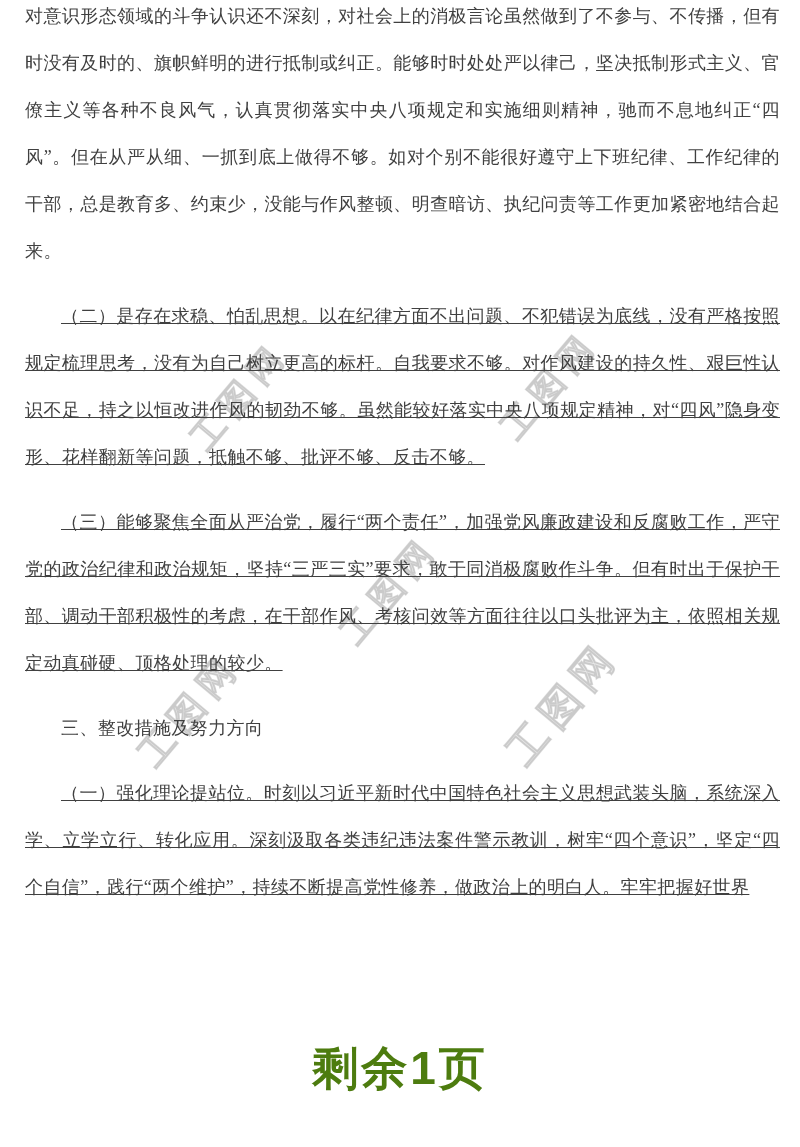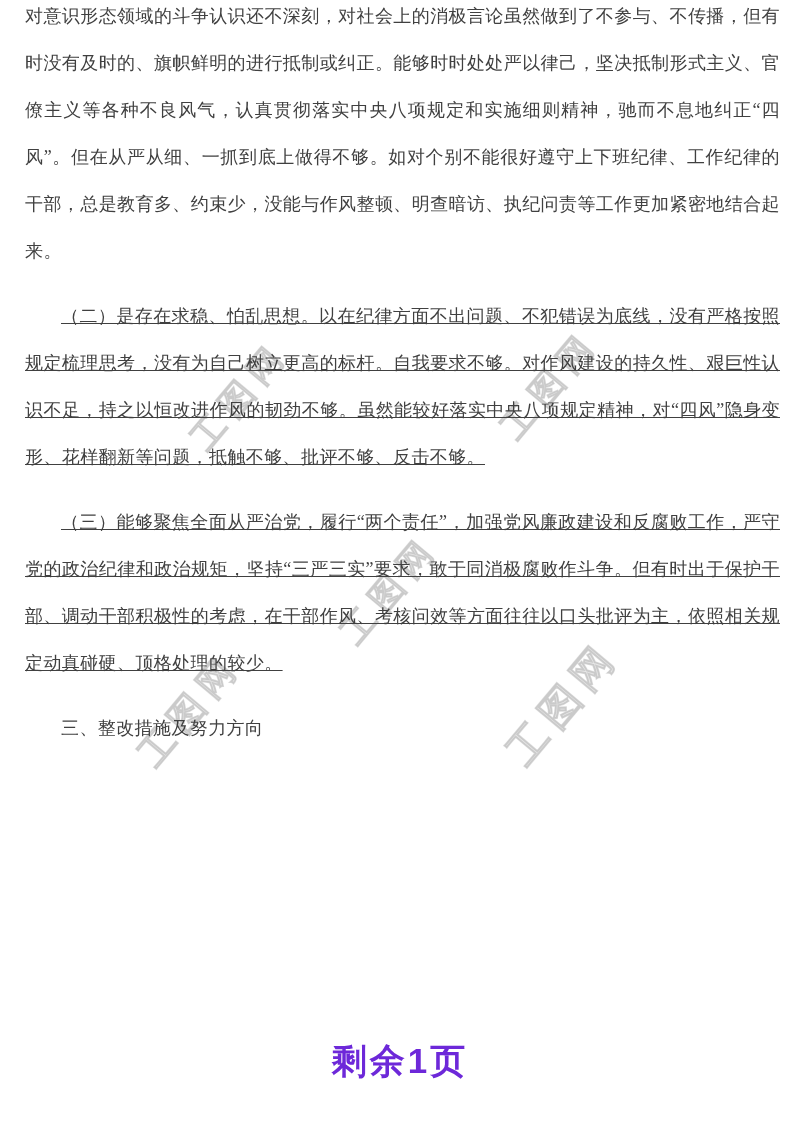--- a/index.html
+++ b/index.html
@@ -65,40 +65,41 @@
     position: absolute;
     left: 0;
     top: 1038px;
     width: 800px;
     display: flex;
     justify-content: center;
     align-items: baseline;
     gap: 52px;
     font-family: "Liberation Sans", "DejaVu Sans", sans-serif;
     font-weight: 700;
-    font-size: 35px;
+    font-size: 46px;
     letter-spacing: 3px;
-    color: #6d28d9;
+    color: #4d7c0f;
   }
 </style>
 </head>
 <body>
 
 <div class="page">
 
   <span class="watermark wm1">工图网</span>
   <span class="watermark wm2">工图网</span>
   <span class="watermark wm3">工图网</span>
   <span class="watermark wm4">工图网</span>
   <span class="watermark wm5">工图网</span>
 
   <div class="content">
     <p>对意识形态领域的斗争认识还不深刻，对社会上的消极言论虽然做到了不参与、不传播，但有时没有及时的、旗帜鲜明的进行抵制或纠正。能够时时处处严以律己，坚决抵制形式主义、官僚主义等各种不良风气，认真贯彻落实中央八项规定和实施细则精神，驰而不息地纠正“四风”。但在从严从细、一抓到底上做得不够。如对个别不能很好遵守上下班纪律、工作纪律的干部，总是教育多、约束少，没能与作风整顿、明查暗访、执纪问责等工作更加紧密地结合起来。</p>
     <p class="indent">（二）是存在求稳、怕乱思想。以在纪律方面不出问题、不犯错误为底线，没有严格按照规定梳理思考，没有为自己树立更高的标杆。自我要求不够。对作风建设的持久性、艰巨性认识不足，持之以恒改进作风的韧劲不够。虽然能较好落实中央八项规定精神，对“四风”隐身变形、花样翻新等问题，抵触不够、批评不够、反击不够。</p>
     <p class="indent">（三）能够聚焦全面从严治党，履行“两个责任”，加强党风廉政建设和反腐败工作，严守党的政治纪律和政治规矩，坚持“三严三实”要求，敢于同消极腐败作斗争。但有时出于保护干部、调动干部积极性的考虑，在干部作风、考核问效等方面往往以口头批评为主，依照相关规定动真碰硬、顶格处理的较少。</p>
     <p class="heading">三、整改措施及努力方向</p>
+    <p class="indent">（一）强化理论提站位。时刻以习近平新时代中国特色社会主义思想武装头脑，系统深入学、立学立行、转化应用。深刻汲取各类违纪违法案件警示教训，树牢“四个意识”，坚定“四个自信”，践行“两个维护”，持续不断提高党性修养，做政治上的明白人。牢牢把握好世界</p>
   </div>
 
   <div class="footer-banner">
     <span>剩余1页</span>
   </div>
 
 </div>
 
 </body></html>

